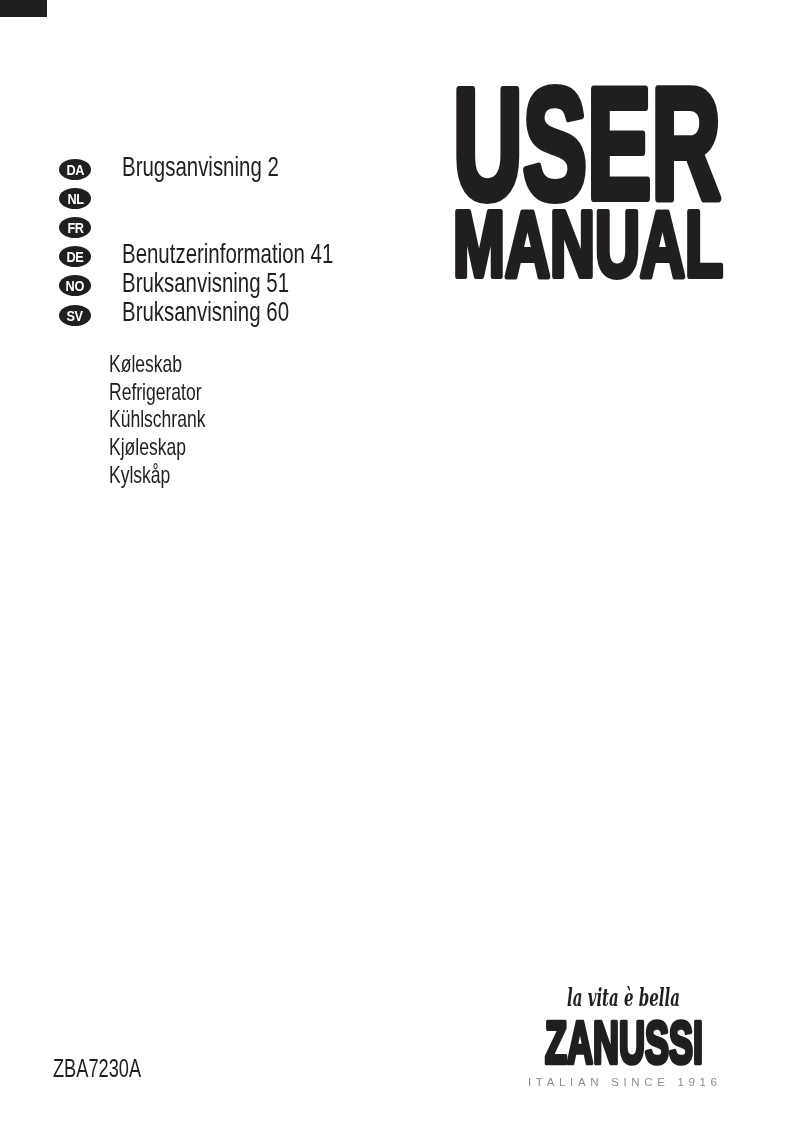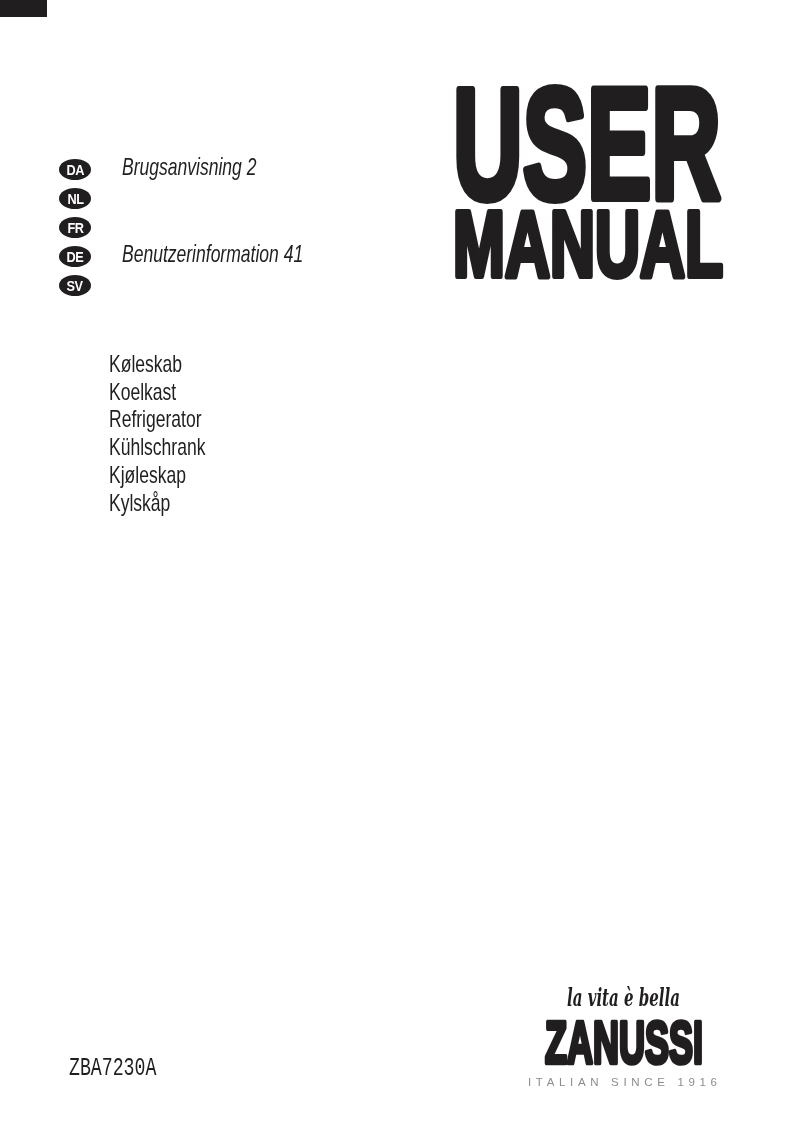--- a/index.html
+++ b/index.html
@@ -37,38 +37,38 @@
     border-radius:50%;
     background:var(--ink);
     display:flex;align-items:center;justify-content:center;
   }
   .badge span{
     color:#ffffff;
     font-weight:bold;font-size:15px;line-height:1;
     display:inline-block;transform:scaleX(0.85);
     letter-spacing:-0.5px;
   }
-  .lang-label{margin-left:31px;position:relative;top:-3px;font-size:24px;font-style:italic;}
+  .lang-label{margin-left:31px;position:relative;top:-3px;font-size:28px;}
   
   .product-list{position:absolute;left:109px;top:348px;}
   .product-row{height:27.8px;display:flex;align-items:flex-end;}
   .product-row .cond{font-size:24px;}
   
   .title-svg{position:absolute;left:440px;top:60px;}
   .title-text{
     font-family:"Liberation Sans",sans-serif;
     font-weight:bold;
     fill:var(--ink);
     stroke:var(--ink);
     stroke-linejoin:round;
   }
   
   .model{
-    position:absolute;left:69px;top:1055px;
-    font-size:26px;line-height:26px;font-family:Liberation Mono, monospace;
+    position:absolute;left:53px;top:1055px;
+    font-size:26px;line-height:26px;
   }
   .model .cond{transform:scaleX(0.70);}
   
   .brand-svg{position:absolute;left:520px;top:975px;}
   .brand-tagline{
     font-family:"DejaVu Serif",serif;
     font-style:italic;font-weight:bold;
     fill:var(--ink);
   }
   .brand-name{
@@ -106,36 +106,40 @@
         </div>
     </div>
     <div class="lang-row">
       <div class="badge">
           <span>DE</span>
         </div>
       <span class="lang-label"><span class="cond">Benutzerinformation 41</span></span>
     </div>
     <div class="lang-row">
       <div class="badge">
+          <span>NO</span>
+        </div>
+      <span class="lang-label"><span class="cond">Bruksanvisning 51</span></span>
+    </div>
+    <div class="lang-row">
+      <div class="badge">
           <span>SV</span>
         </div>
+      <span class="lang-label"><span class="cond">Bruksanvisning 60</span></span>
     </div>
   </div>
 
   <svg class="title-svg" width="362" height="230" viewBox="0 0 362 230" aria-hidden="true">
     <text class="title-text" x="13" y="138" font-size="157" stroke-width="8" textLength="268" lengthAdjust="spacingAndGlyphs">USER</text>
     <text class="title-text" x="13" y="216" font-size="93" stroke-width="6" textLength="270" lengthAdjust="spacingAndGlyphs">MANUAL</text>
   </svg>
 
   <div class="product-list">
     <div class="product-row">
         <span class="cond">Køleskab</span>
-      </div>
-    <div class="product-row">
-        <span class="cond">Koelkast</span>
       </div>
     <div class="product-row">
         <span class="cond">Refrigerator</span>
       </div>
     <div class="product-row">
         <span class="cond">Kühlschrank</span>
       </div>
     <div class="product-row">
         <span class="cond">Kjøleskap</span>
       </div>

